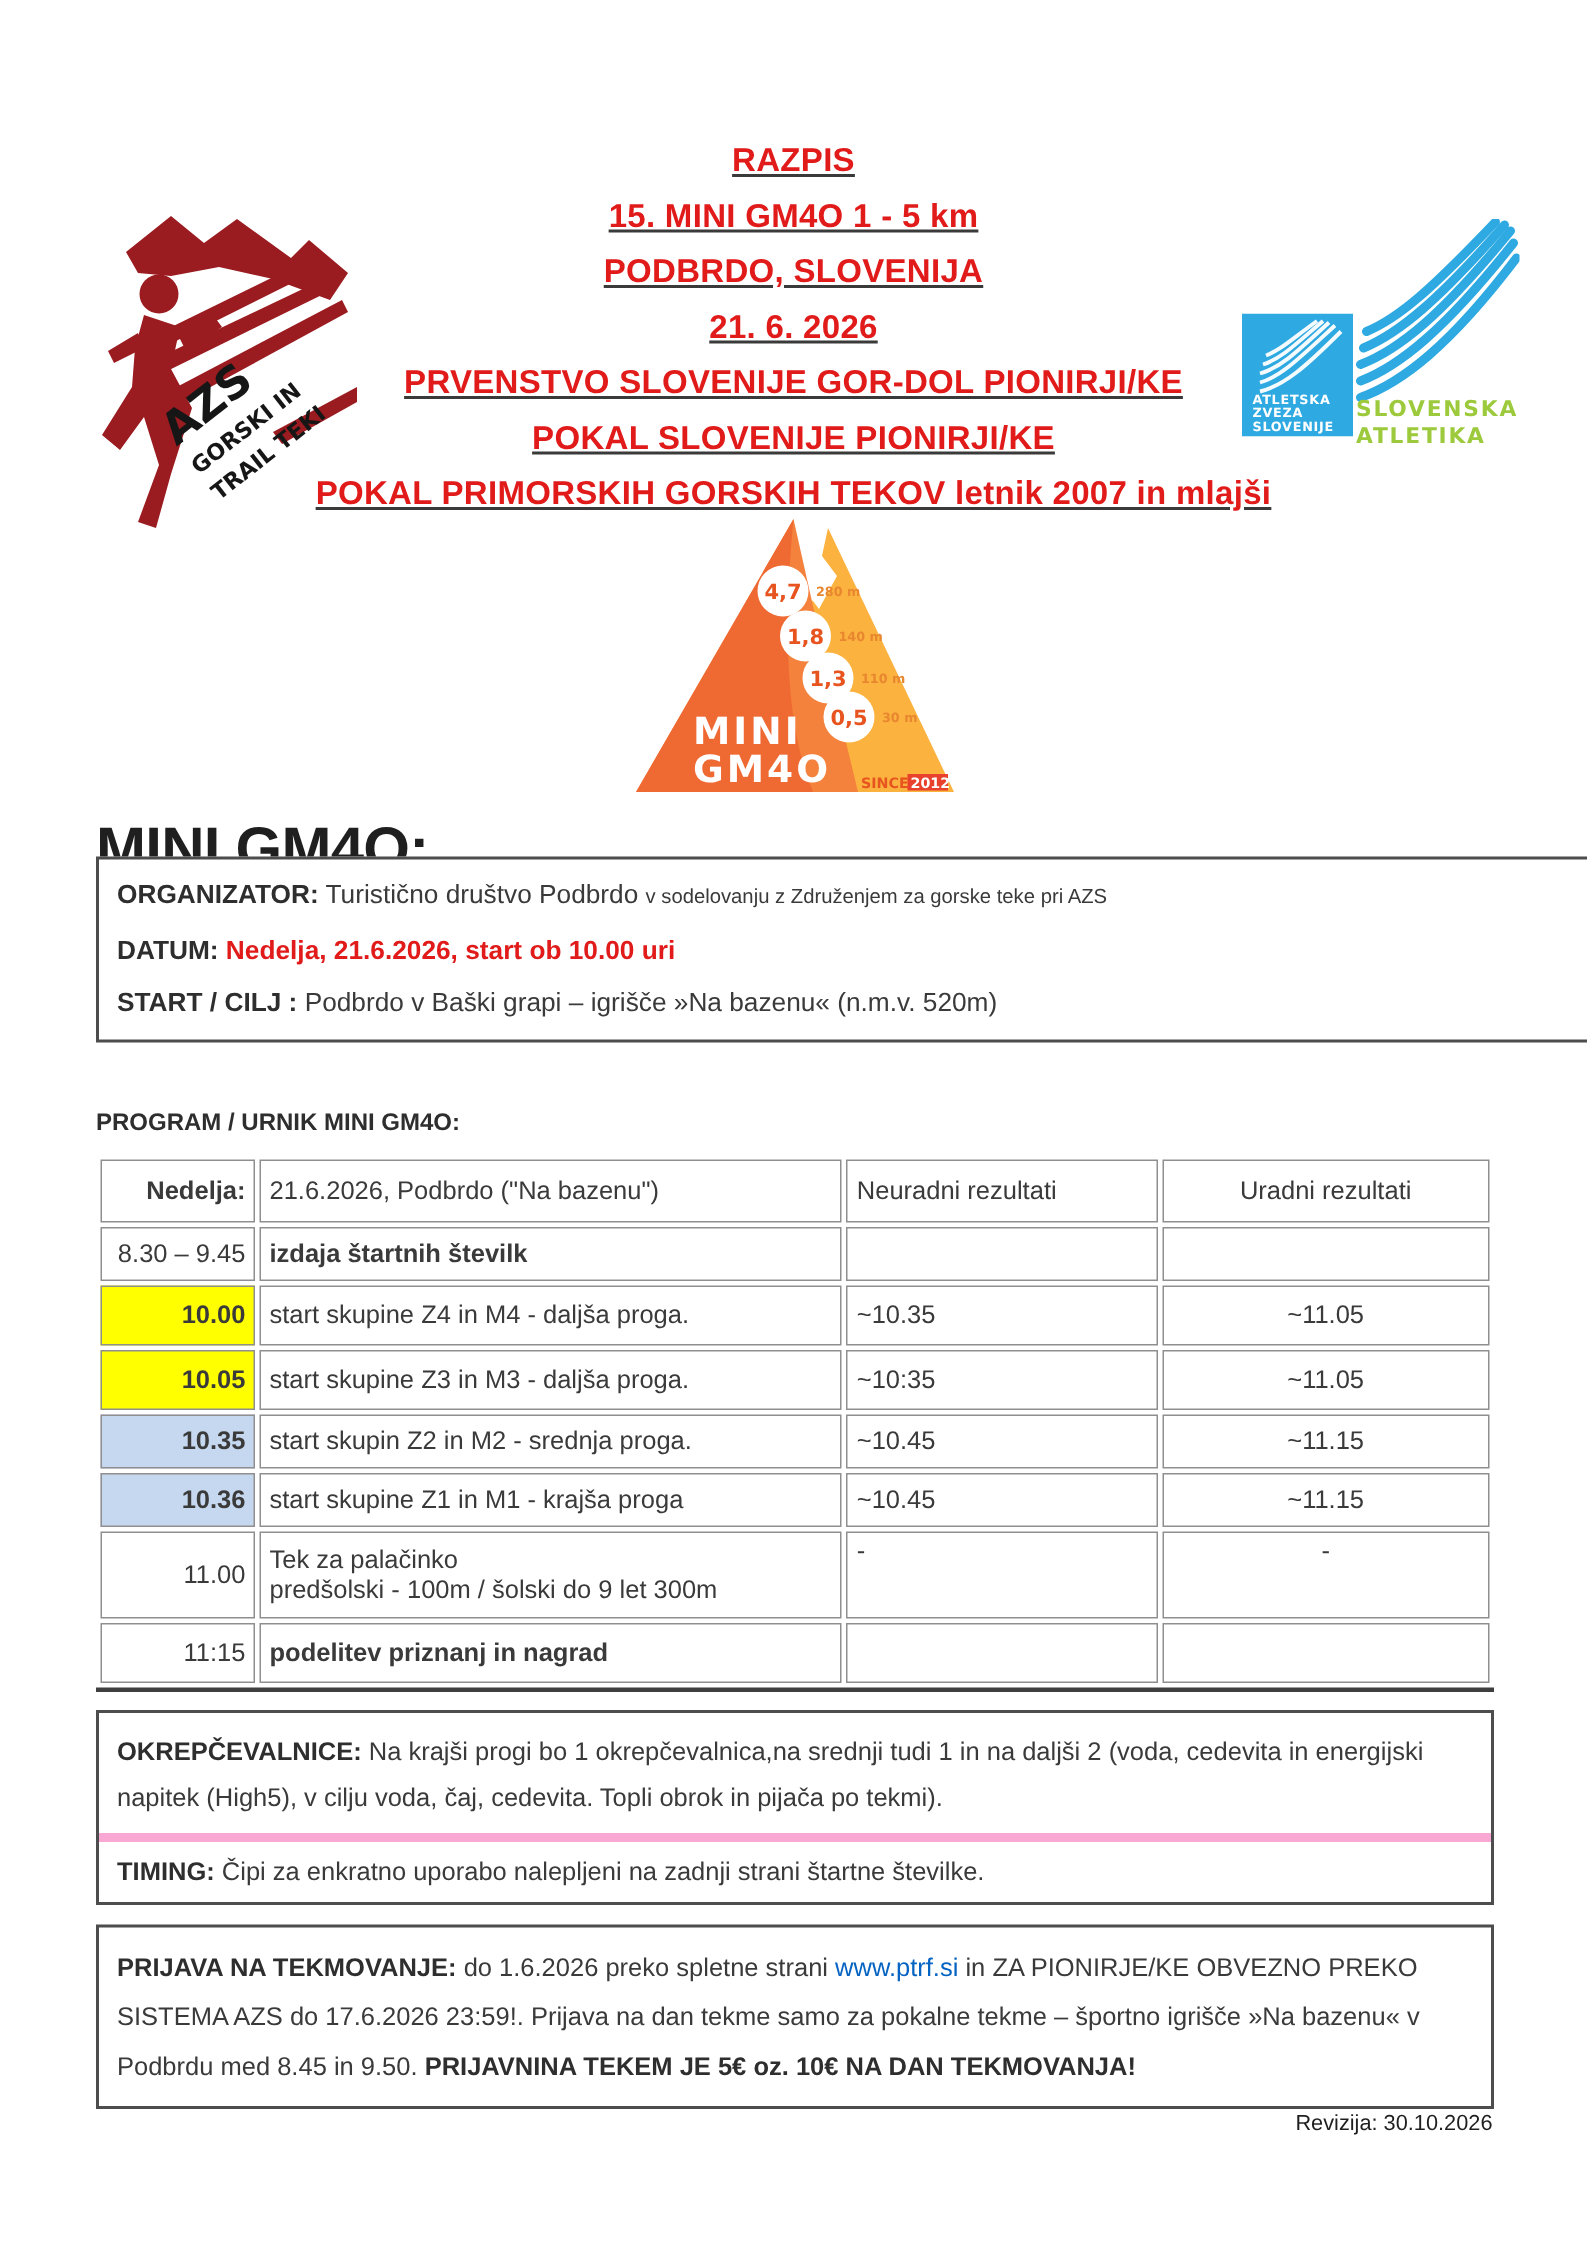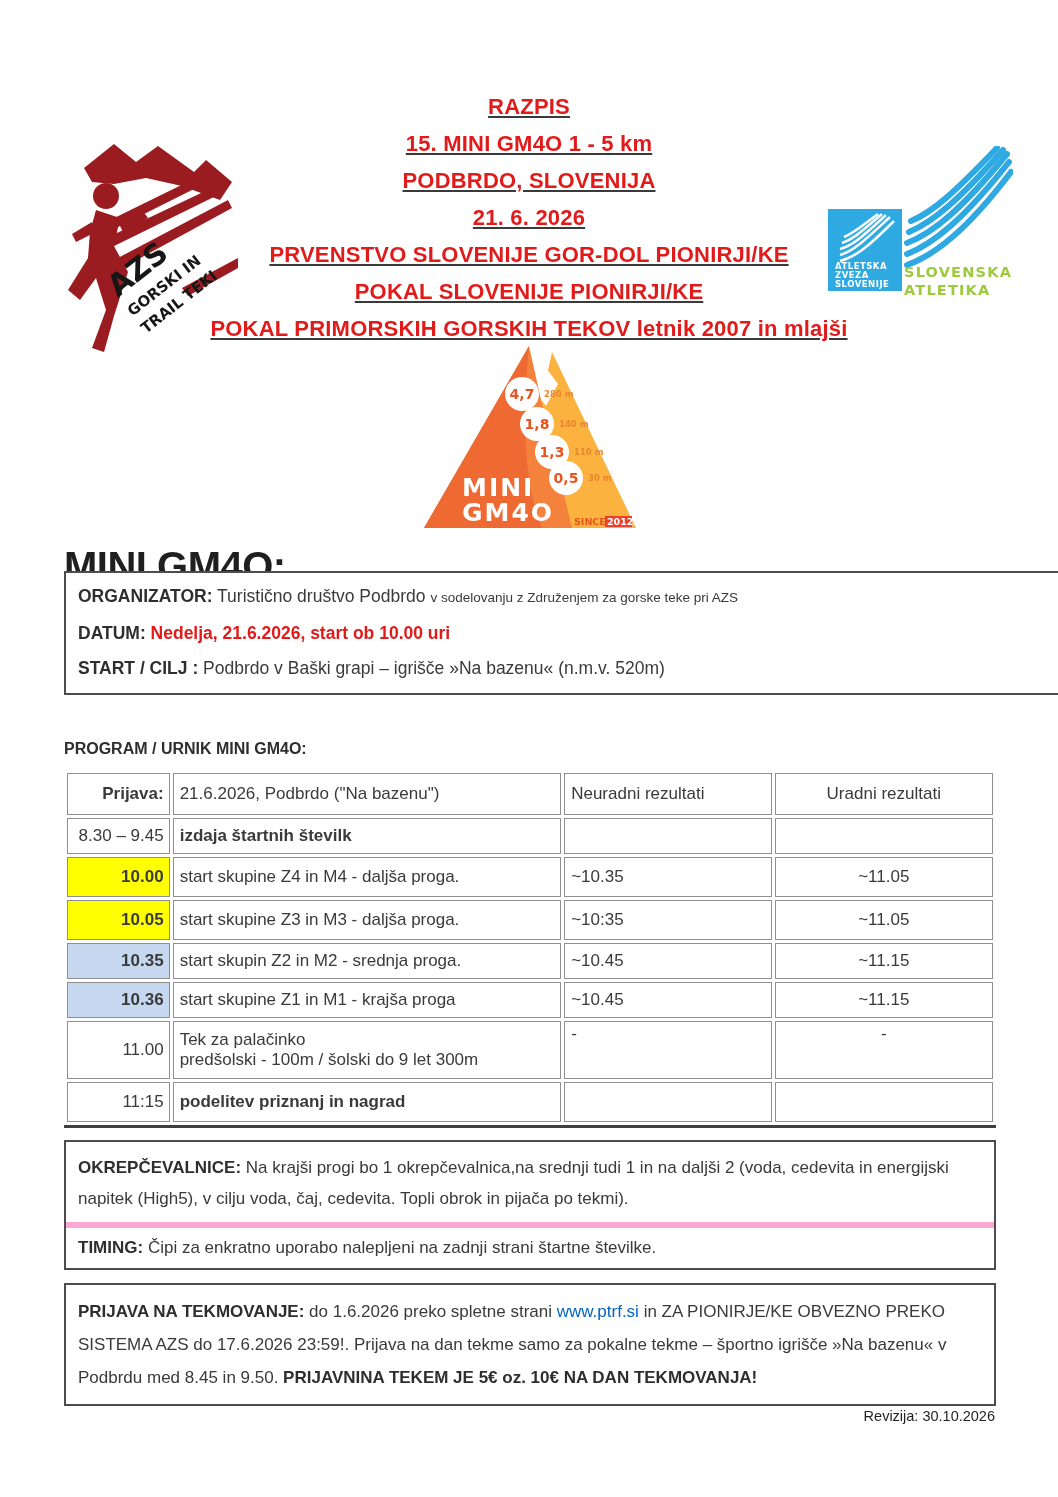--- a/index.html
+++ b/index.html
@@ -198,21 +198,21 @@
   <div class="info-line">
     <span class="lbl">START / CILJ : </span><span>Podbrdo v Baški grapi – igrišče »Na bazenu« (n.m.v. 520m)</span>
   </div>
 </div>
 
 <div class="abs program-title">PROGRAM / URNIK MINI GM4O:</div>
 
 <table class="abs program-table">
   <tbody>
       <tr class="row-h">
-    <td class="col-time b">Prijava:</td>
+    <td class="col-time b">Nedelja:</td>
     <td class="col-desc">21.6.2026, Podbrdo ("Na bazenu")</td>
     <td class="col-res">Neuradni rezultati</td>
     <td class="col-res2">Uradni rezultati</td>
   </tr>
   <tr class="row-s">
     <td class="col-time">8.30 – 9.45</td>
     <td class="col-desc b">izdaja štartnih številk</td>
     <td class="col-res"></td>
     <td class="col-res2"></td>
   </tr>

